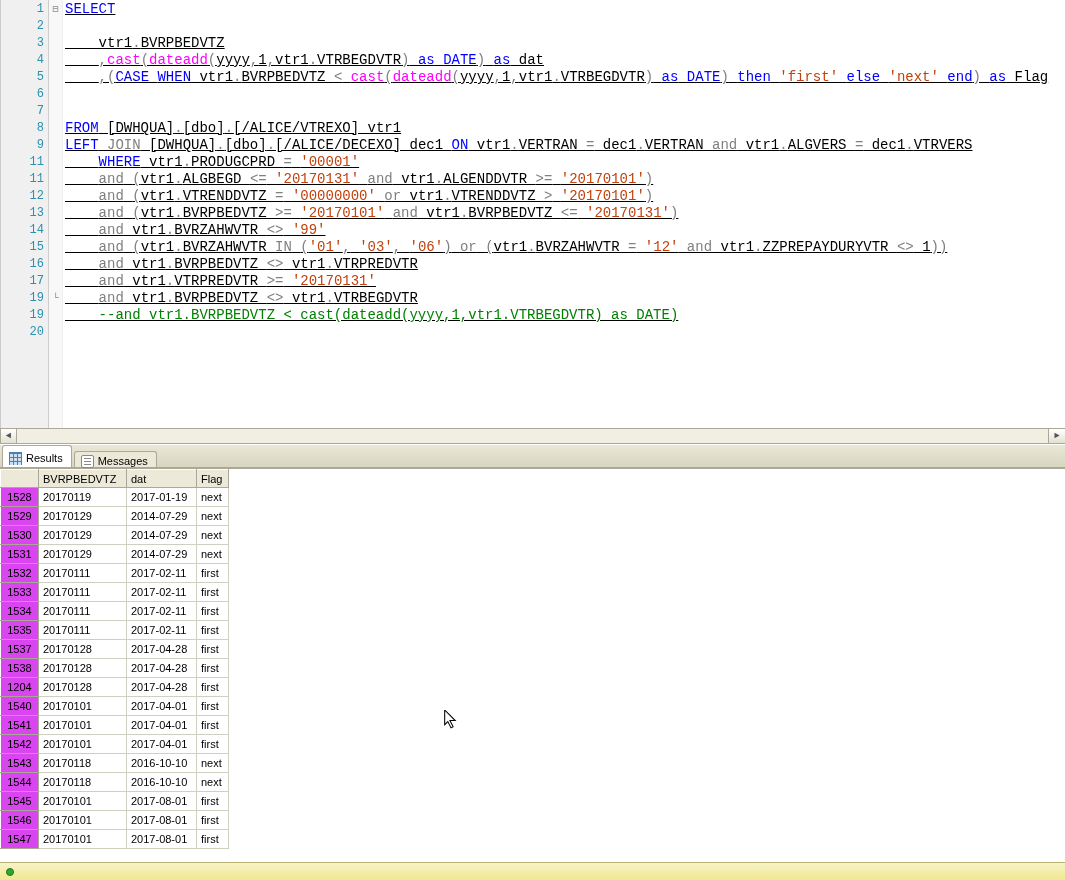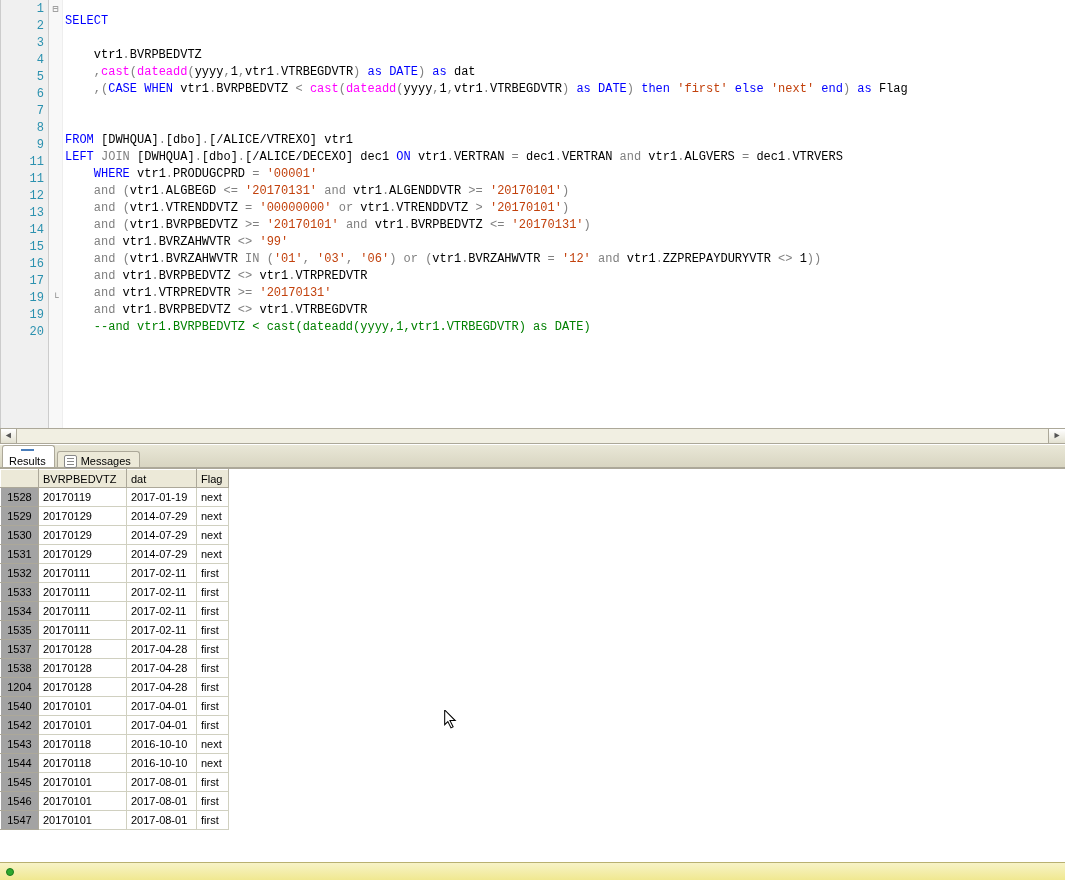--- a/index.html
+++ b/index.html
@@ -40,26 +40,27 @@
     font-size: 10px;
     color: #888;
     text-align: center;
     line-height: 17px;
     padding-top: 1px;
   }
   .fold-col div { height: 17px; }
   .code {
     flex: 1;
     white-space: pre;
-    padding-top: 13px;
+    padding-top: 1px;
     padding-left: 2px;
-    font-size: 12px;
+    font-size: 14px;
     line-height: 17px;
     color: #000;
     overflow: hidden;
+    text-decoration: underline;
   }
   .code .line { height: 17px; }
   .kw { color: #0000ff; }
   .fn { color: #ff00ff; }
   .str { color: #c2410c; }
   .op { color: #808080; }
   .cmt { color: #008000; }
   .hscroll {
     height: 16px;
     background: #ece9d8;
@@ -100,21 +101,20 @@
     display: flex;
     align-items: center;
     gap: 4px;
     border-top-left-radius: 3px;
     border-top-right-radius: 3px;
     cursor: pointer;
   }
   .tab.active {
     background: #fff;
     height: 22px;
-    flex-direction: column;
   }
   .tab .ico {
     width: 13px; height: 13px;
     display: inline-block;
   }
   .ico-grid {
     background:
       linear-gradient(#4a7ebb,#4a7ebb) 0 0/100% 2px no-repeat,
       linear-gradient(#4a7ebb,#4a7ebb) 0 5px/100% 1px no-repeat,
       linear-gradient(#4a7ebb,#4a7ebb) 0 9px/100% 1px no-repeat,
@@ -167,21 +167,21 @@
   }
   .grid td {
     border-right: 1px solid #d0d0c0;
     border-bottom: 1px solid #d0d0c0;
     height: 19px;
     padding: 0 4px;
     white-space: nowrap;
     overflow: hidden;
   }
   .grid td.rowhdr {
-    background: #a3a3a3;
+    background: #d946ef;
     border: 1px solid #aca899;
     border-top: 1px solid #fff;
     border-left: 1px solid #fff;
     text-align: center;
     width: 38px;
   }
   .grid th:nth-child(2), .grid td:nth-child(2){ width: 88px; }
   .grid th:nth-child(3), .grid td:nth-child(3){ width: 70px; }
   .grid th:nth-child(4), .grid td:nth-child(4){ width: 32px; }
   .status-bar {
@@ -356,20 +356,26 @@
           <td>2017-04-28</td>
           <td>first</td>
         </tr>
         <tr>
           <td class="rowhdr">1540</td>
           <td>20170101</td>
           <td>2017-04-01</td>
           <td>first</td>
         </tr>
         <tr>
+          <td class="rowhdr">1541</td>
+          <td>20170101</td>
+          <td>2017-04-01</td>
+          <td>first</td>
+        </tr>
+        <tr>
           <td class="rowhdr">1542</td>
           <td>20170101</td>
           <td>2017-04-01</td>
           <td>first</td>
         </tr>
         <tr>
           <td class="rowhdr">1543</td>
           <td>20170118</td>
           <td>2016-10-10</td>
           <td>next</td>

